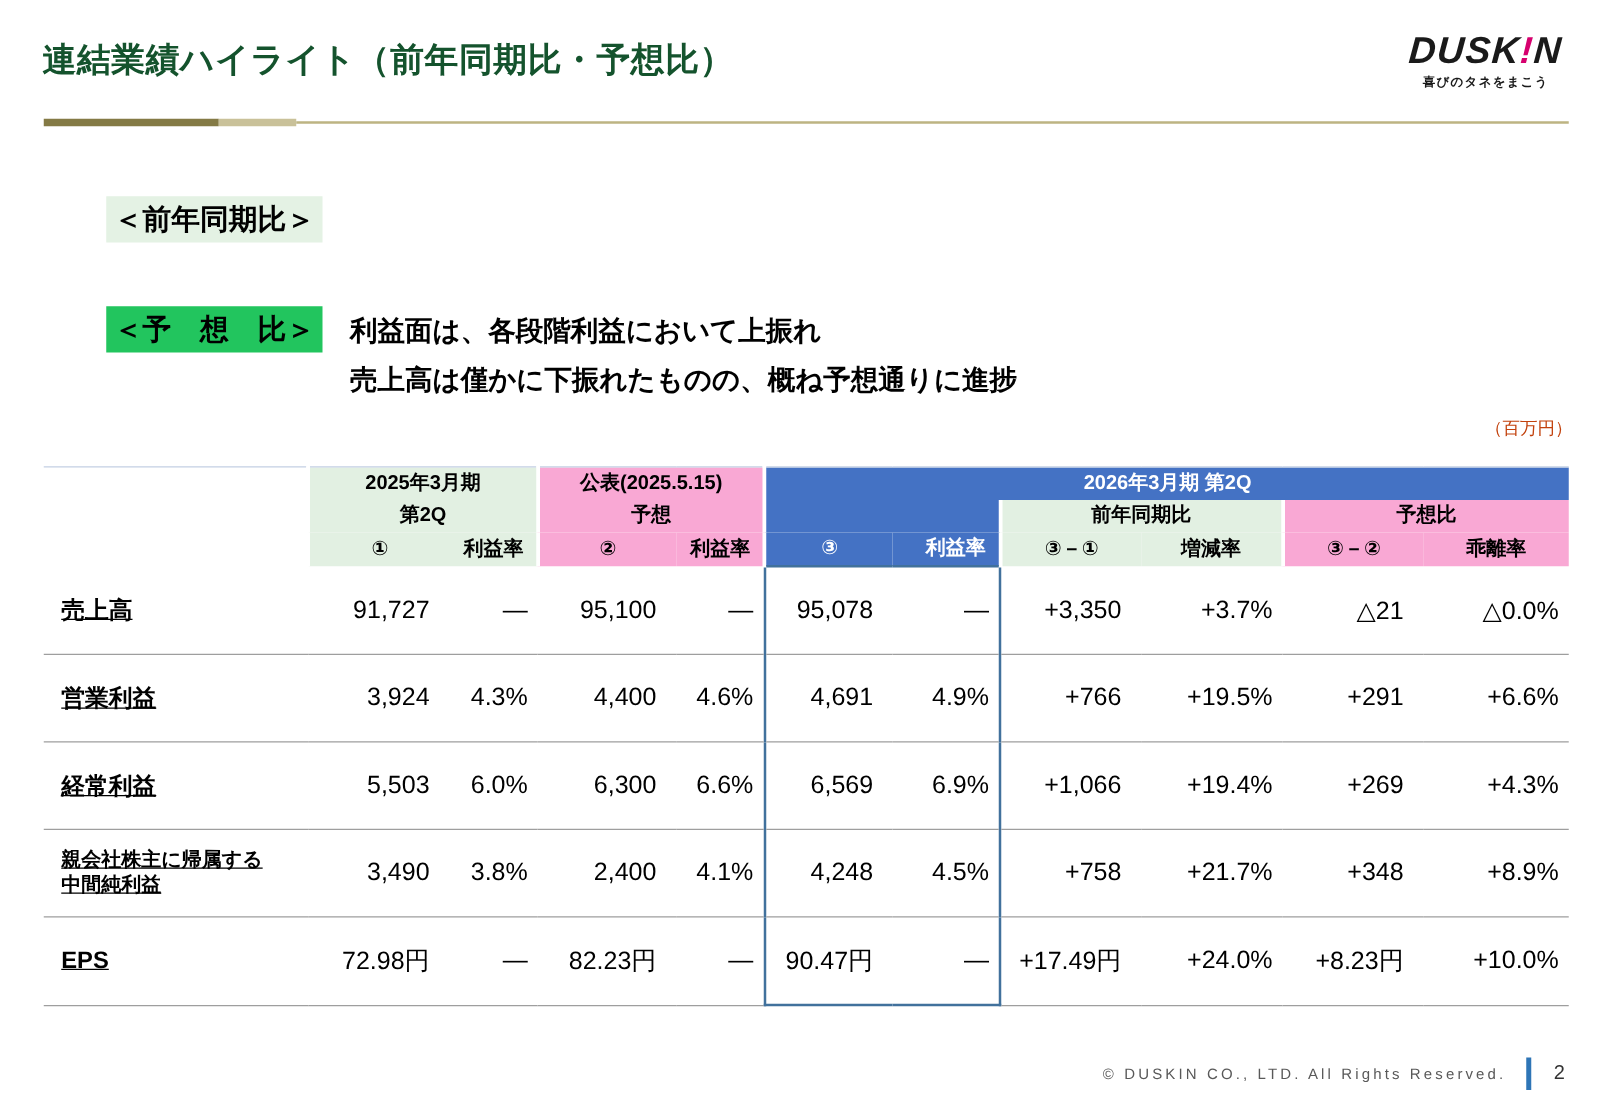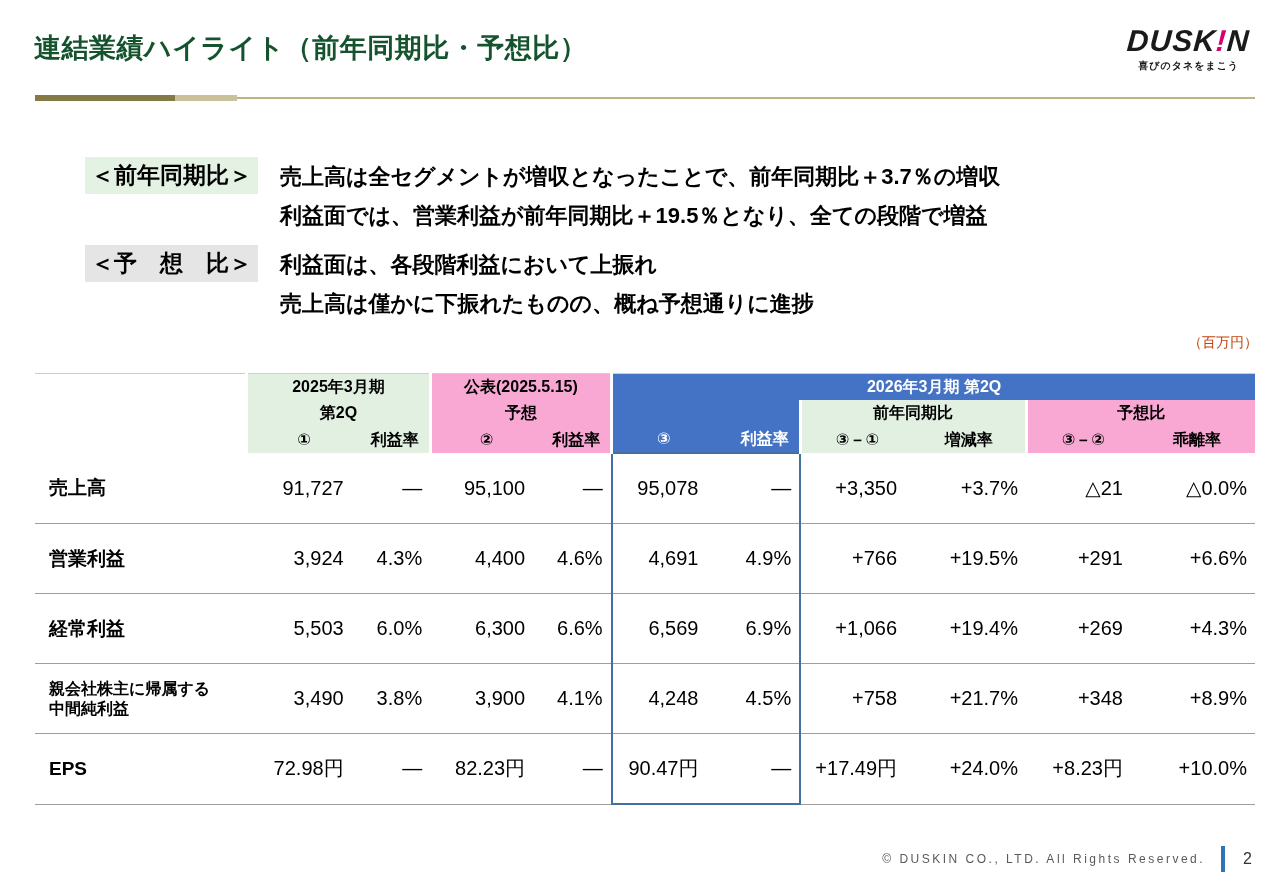--- a/index.html
+++ b/index.html
@@ -28,21 +28,21 @@
   .rule.thin{left:237px;width:1018px;height:2px;top:97px;background:#bdb482;}
 
   
   .hl-block{position:absolute;left:85px;display:flex;align-items:flex-start;}
   .hl-1{top:157px;}
   .hl-2{top:245px;}
   .hl-label{
     font-size:23px;font-weight:800;padding:3px 6px;white-space:nowrap;
   }
   .hl-label.green{background:#e4f2e4;}
-  .hl-label.yellow{background:#e5e5e5;text-align:right;}
+  .hl-label.yellow{background:#22c55e;text-align:right;}
   .hl-lines{margin-left:22px;}
   .hl-line{font-size:22px;font-weight:800;line-height:39px;white-space:nowrap;}
 
   
   .unit-note{
     position:absolute;right:22px;top:334px;
     font-size:14px;color:#c2410c;
   }
 
   
@@ -53,21 +53,21 @@
   .fin-table td{padding:0;vertical-align:middle;}
   
   .hc{font-weight:700;font-size:16px;text-align:center;line-height:26px;}
   .bg-green{background:#e2f0e2;}
   .bg-yellow{background:#f9a8d4;}
   .bg-blue{background:#4472c4;color:#ffffff;}
   .gs{border-left:3px solid #ffffff;}
   .rate-h{text-align:right;padding-right:10px !important;}
   
   .bc{font-size:20px;height:69px;border-bottom:1px solid #9e9e9e;}
-  .row-label{font-weight:700;font-size:19px;text-align:left;padding-left:14px !important;}
+  .row-label{font-weight:700;font-size:19px;text-align:left;padding-left:14px !important;text-decoration:underline;}
   .row-label .lbl-line{display:block;line-height:1.25;}
   .row-label .lbl-small{font-size:16px;}
   .num{text-align:right;padding-right:16px !important;white-space:nowrap;}
   .rate{text-align:right;padding-right:8px !important;white-space:nowrap;}
   .top-line{border-top:1px solid #c3cfe3;}
   
   .boxL{border-left:2px solid #41719c !important;}
   .boxR{border-right:2px solid #41719c !important;}
   .boxB{border-bottom:2px solid #41719c !important;}
 
@@ -90,24 +90,20 @@
   <div class="logo-word"><span>DUSK</span><span class="bang">!</span><span>N</span></div>
   <div class="logo-tagline">喜びのタネをまこう</div>
 </div>
 
 <div class="rule dark"></div>
 <div class="rule light"></div>
 <div class="rule thin"></div>
 
 <div class="hl-block hl-1">
   <div class="hl-label green">＜前年同期比＞</div>
-  <div class="hl-lines">
-    <div class="hl-line">売上高は全セグメントが増収となったことで、前年同期比＋3.7％の増収</div>
-    <div class="hl-line">利益面では、営業利益が前年同期比＋19.5％となり、全ての段階で増益</div>
-  </div>
 </div>
 
 <div class="hl-block hl-2">
   <div class="hl-label yellow">＜予　想　比＞</div>
   <div class="hl-lines">
     <div class="hl-line">利益面は、各段階利益において上振れ</div>
     <div class="hl-line">売上高は僅かに下振れたものの、概ね予想通りに進捗</div>
   </div>
 </div>
 
@@ -205,21 +201,21 @@
     <td class="bc rate">+4.3%</td>
   </tr>
 
   <tr>
     <td class="bc row-label">
       <span class="lbl-line lbl-small">親会社株主に帰属する</span>
       <span class="lbl-line lbl-small">中間純利益</span>
     </td>
     <td class="bc num">3,490</td>
     <td class="bc rate">3.8%</td>
-    <td class="bc num">3,900</td>
+    <td class="bc num">2,400</td>
     <td class="bc rate">4.1%</td>
     <td class="bc num boxL">4,248</td>
     <td class="bc rate boxR">4.5%</td>
     <td class="bc num">+758</td>
     <td class="bc rate">+21.7%</td>
     <td class="bc num">+348</td>
     <td class="bc rate">+8.9%</td>
   </tr>
 
   <tr>

